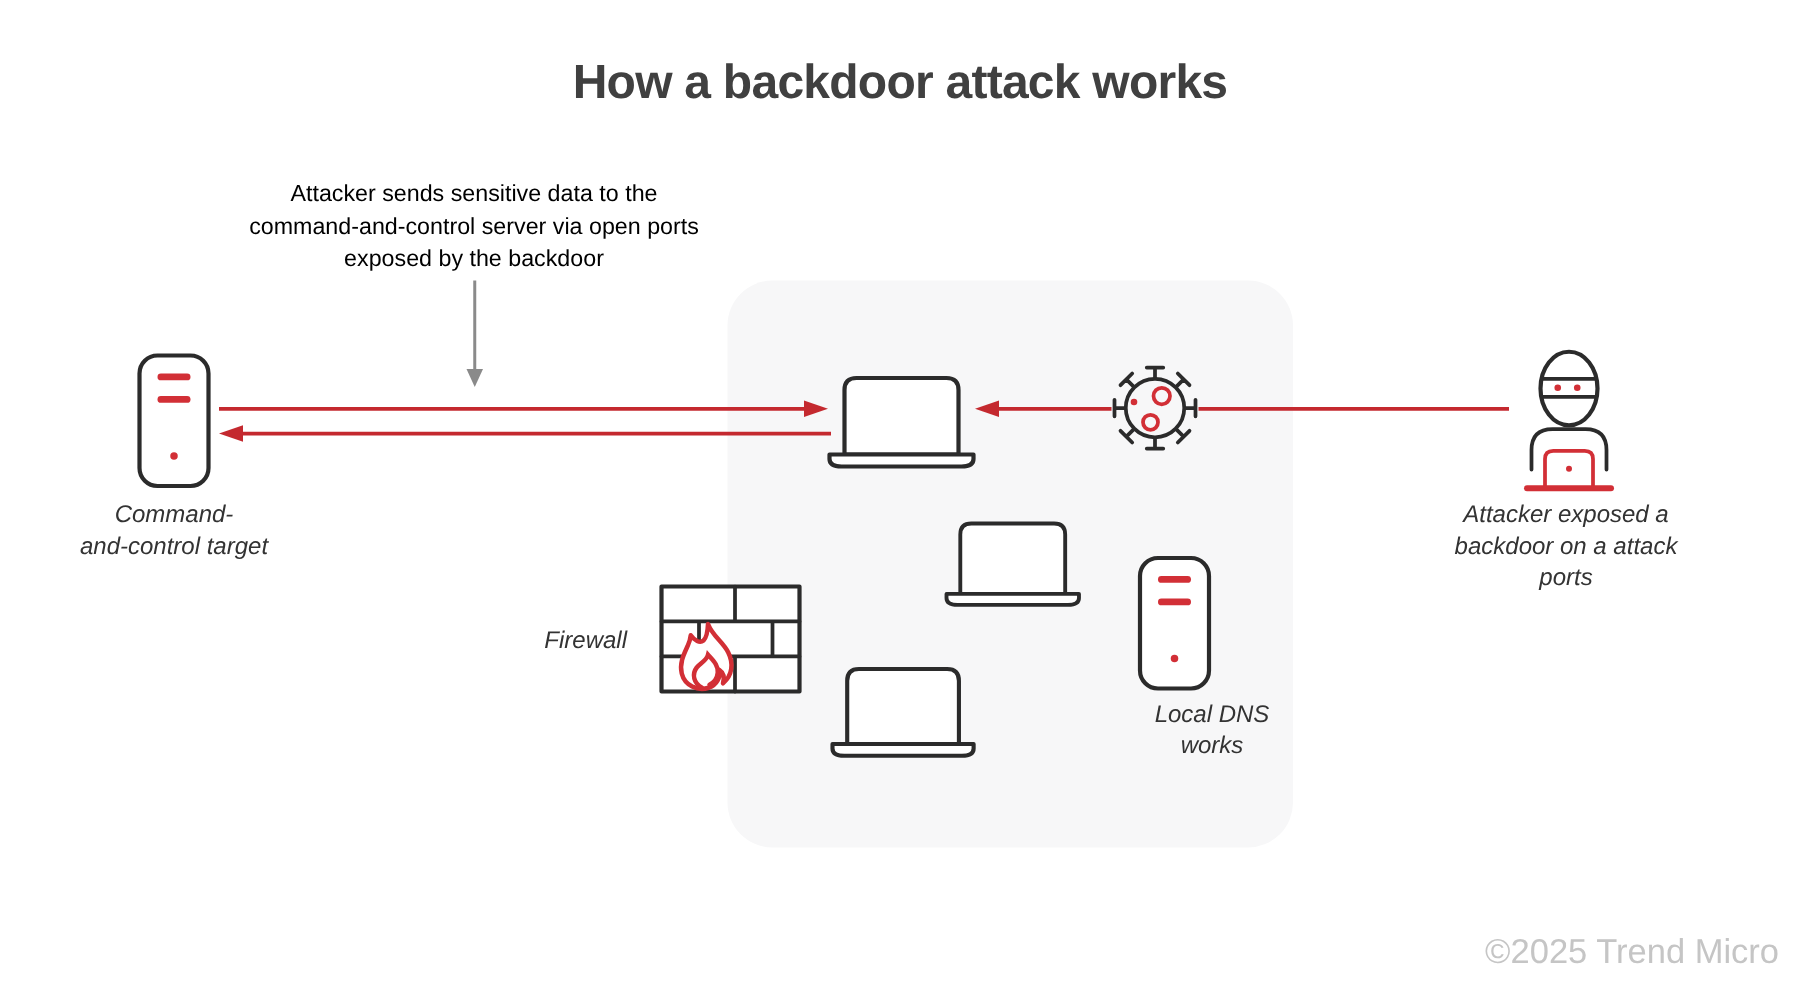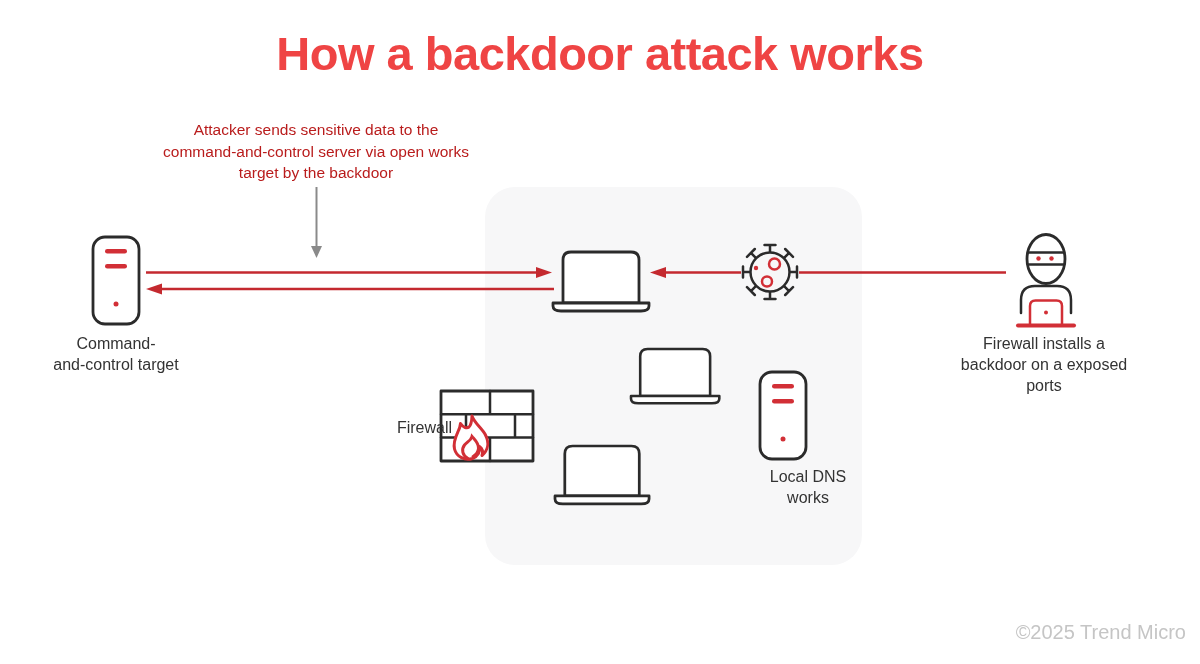--- a/index.html
+++ b/index.html
@@ -9,59 +9,59 @@
     --zone-fill:#f7f7f8;
     --arrow-gray:#8a8a8a;
     --text:#333333;
     --watermark:#c5c5c5;
   }
   html,body{margin:0;padding:0;}
   body{background:#ffffff;font-family:"Liberation Sans", sans-serif;}
   .canvas{position:relative;width:1200px;height:664px;background:#ffffff;overflow:hidden;}
   .title{
     position:absolute;left:0;right:0;top:26px;text-align:center;
-    font-size:47px;font-weight:bold;letter-spacing:-0.5px;color:#ef4444;line-height:56px;
+    font-size:32px;font-weight:bold;letter-spacing:-0.5px;color:#404040;line-height:56px;
   }
   .svg-layer{position:absolute;left:0;top:0;}
   .label{
     position:absolute;text-align:center;color:var(--text);
     font-size:16px;line-height:21px;transform:translateX(-50%);white-space:nowrap;
   }
-  .label span{display:block;}
+  .label span{display:block;font-style:italic;}
   .annotation{
     position:absolute;left:316px;top:119px;transform:translateX(-50%);
-    text-align:center;color:#b91c1c;font-size:15.5px;line-height:21.5px;white-space:nowrap;
+    text-align:center;color:#000000;font-size:15.5px;line-height:21.5px;white-space:nowrap;
   }
   .annotation span{display:block;}
   .label-c2{left:116px;top:333px;}
-  .label-firewall{left:452px;top:417px;transform:translateX(-100%);}
+  .label-firewall{left:418px;top:417px;transform:translateX(-100%);}
   .label-dns{left:808px;top:466px;}
   .label-attacker{left:1044px;top:333px;}
   .watermark{
-    position:absolute;right:14px;top:621px;font-size:20px;color:var(--watermark);
+    position:absolute;right:14px;top:621px;font-size:23px;color:var(--watermark);
   }
   
   .ink{stroke:var(--outline);stroke-width:2.8;fill:#fff;stroke-linejoin:round;}
   .ink-line{stroke:var(--outline);stroke-width:2.5;fill:none;stroke-linecap:round;}
   .red-stroke{stroke:var(--icon-red);stroke-width:2.5;fill:none;stroke-linecap:round;stroke-linejoin:round;}
   .red-fill{fill:var(--icon-red);}
   .arrow-red{stroke:var(--red);stroke-width:2.5;fill:none;}
   .arrow-head-red{fill:var(--red);}
 </style>
 </head>
 <body>
 
 <div class="canvas">
 
   <div class="title">How a backdoor attack works</div>
 
   <div class="annotation">
     <span>Attacker sends sensitive data to the</span>
-    <span>command-and-control server via open works</span>
-    <span>target by the backdoor</span>
+    <span>command-and-control server via open ports</span>
+    <span>exposed by the backdoor</span>
   </div>
 
   <svg class="svg-layer" width="1200" height="664" viewBox="0 0 1200 664">
 
     <defs>
       <g id="laptop-sym">
         <path class="ink" d="M18,0 h60 q8,0 8,8 v43 h-76 v-43 q0,-8 8,-8 z"></path>
         <path class="ink" d="M0,51 h96 v3 q0,5 -8,5 h-80 q-8,0 -8,-5 z"></path>
       </g>
       <g id="server-sym">
@@ -154,20 +154,20 @@
   <div class="label label-firewall">
     <span>Firewall</span>
   </div>
 
   <div class="label label-dns">
     <span>Local DNS</span>
     <span>works</span>
   </div>
 
   <div class="label label-attacker">
-    <span>Firewall installs a</span>
-    <span>backdoor on a exposed</span>
+    <span>Attacker exposed a</span>
+    <span>backdoor on a attack</span>
     <span>ports</span>
   </div>
 
   <div class="watermark">©2025 Trend Micro</div>
 
 </div>
 
 </body></html>

